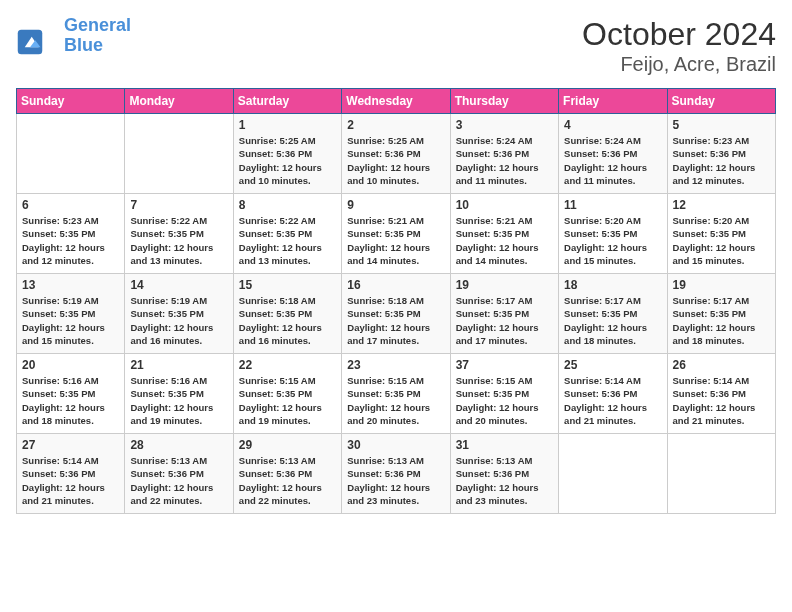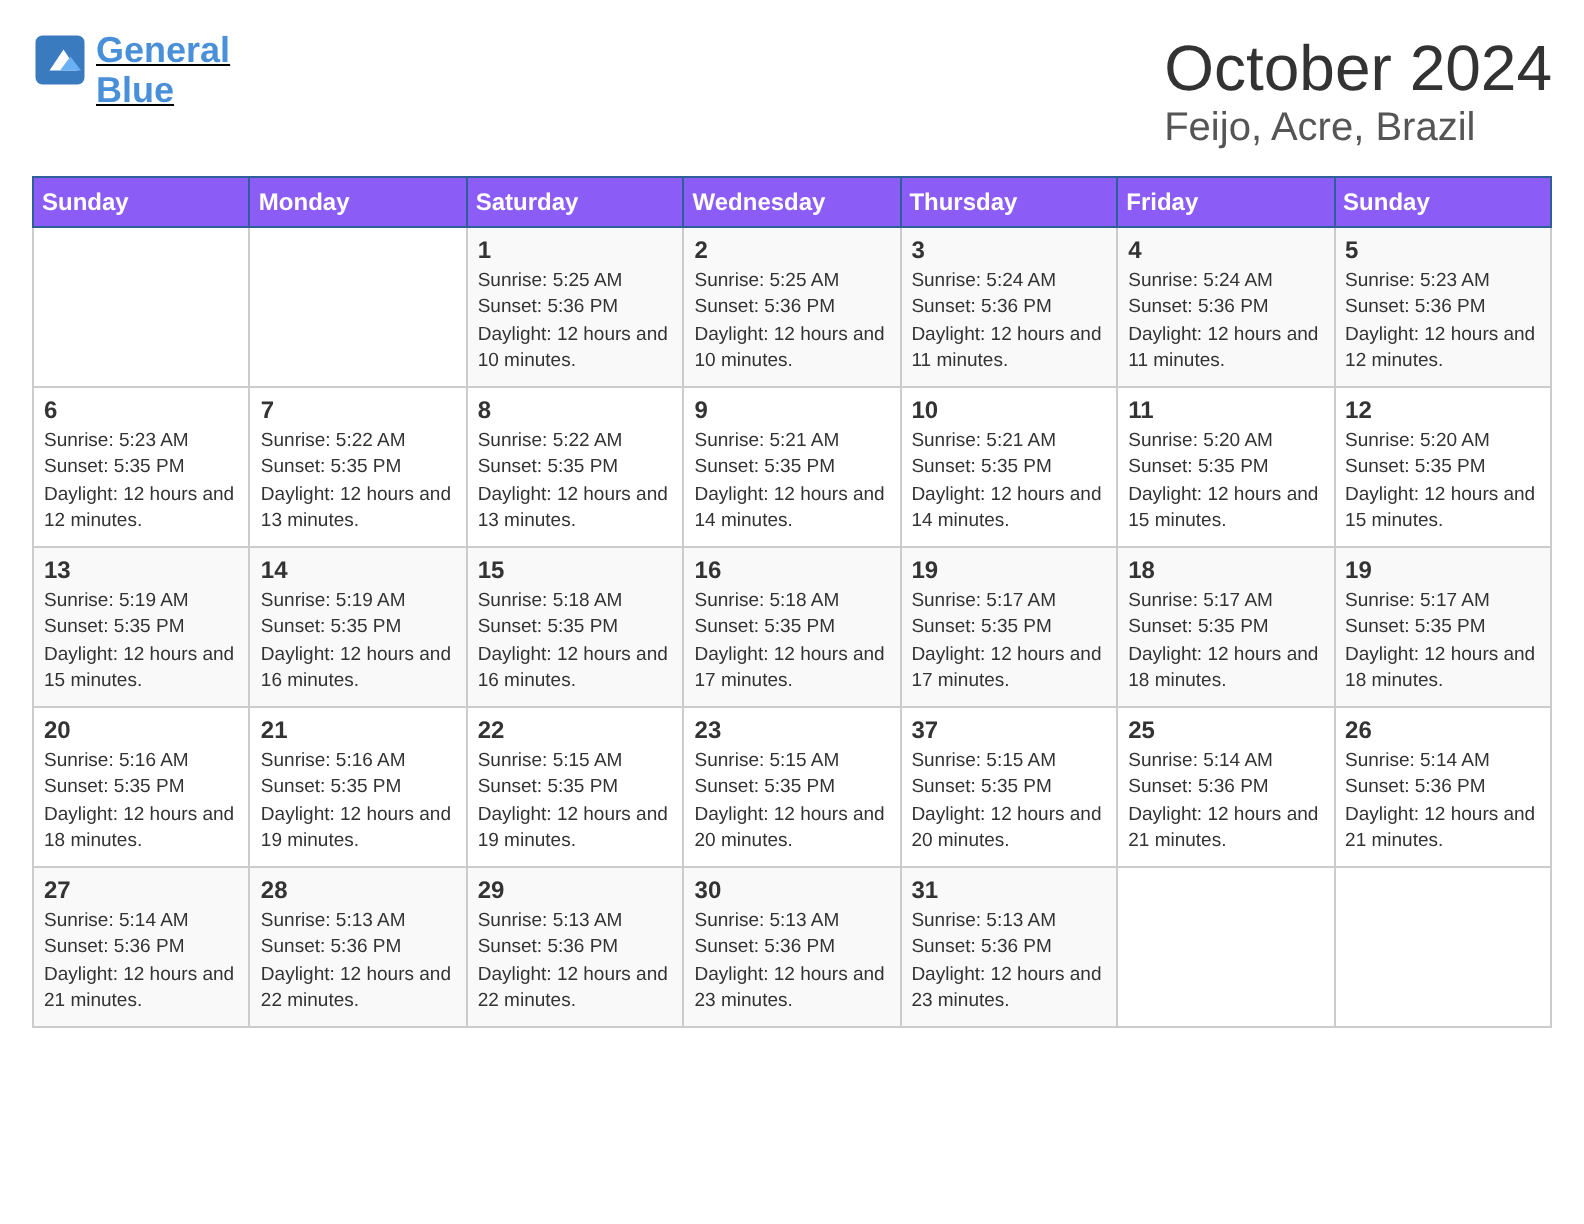--- a/index.html
+++ b/index.html
@@ -11,52 +11,51 @@
       padding: 16px;
     }
     .header {
       display: flex;
       justify-content: space-between;
       align-items: flex-start;
       margin-bottom: 12px;
     }
     .logo {
       display: flex;
-      align-items: flex-start;
-      gap: 4px;
-      text-decoration: underline;
+      align-items: flex-end;
+      gap: 20px;
     }
     .logo-text {
       font-size: 18px;
       font-weight: bold;
       color: #333;
       line-height: 1.1;
     }
     .logo-text span { color: #4a90d9; }
     .logo-icon {
       width: 28px;
       height: 28px;
     }
-    .title-block { }
+    .title-block { text-align: right; }
     .month-title {
       font-size: 32px;
       font-weight: 300;
       color: #333;
     }
     .subtitle {
       font-size: 20px;
       color: #555;
     }
     table {
       width: 100%;
       border-collapse: collapse;
       table-layout: fixed;
     }
     thead th {
-      background: #8b5cf6;
+      background: #ec4899;
       color: #fff;
       font-size: 12px;
       font-weight: bold;
       padding: 5px 4px;
       text-align: left;
       border: 1px solid #2d6099;
     }
     tbody td {
       vertical-align: top;
       border: 1px solid #ccc;
@@ -73,20 +72,21 @@
       font-size: 12px;
       font-weight: bold;
       color: #333;
       display: block;
       margin-bottom: 2px;
     }
     .day-info {
       font-size: 9.5px;
       color: #333;
       line-height: 1.4;
+      font-weight: bold;
     }
     .empty { background: #fff !important; }
   </style>
 </head>
 <body>
 
 <div class="header">
   <div class="logo">
     <svg class="logo-icon" viewBox="0 0 32 32">
       <rect x="2" y="2" width="28" height="28" rx="4" fill="#3a7abf"></rect>

